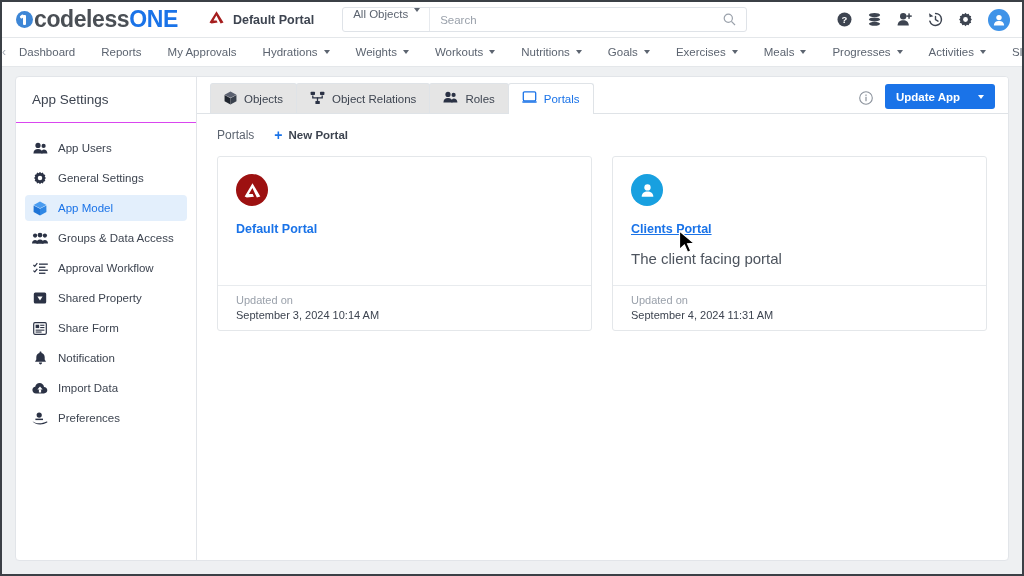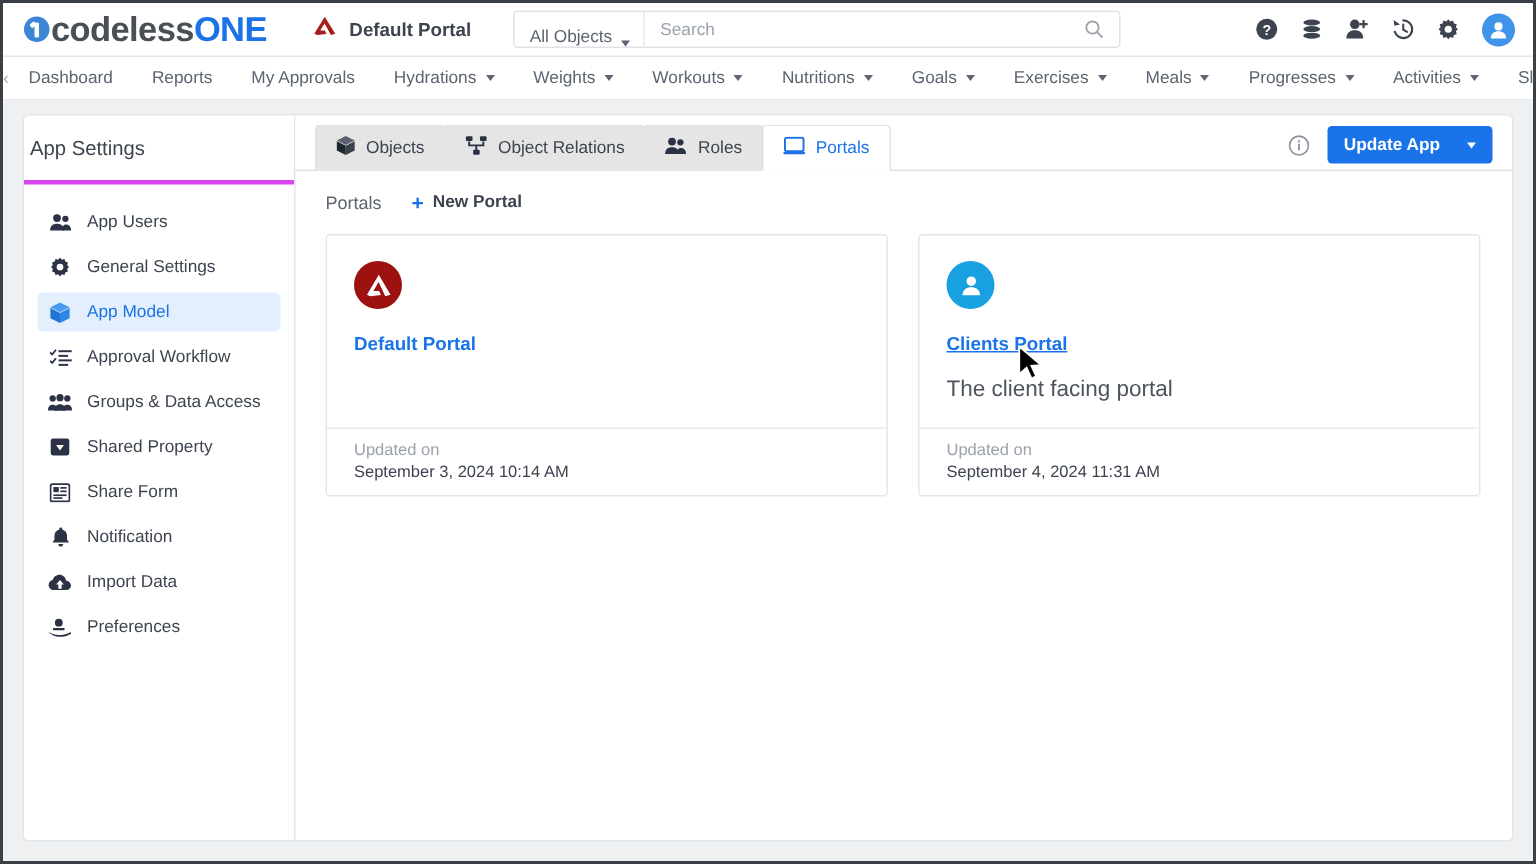--- a/index.html
+++ b/index.html
@@ -44,21 +44,21 @@
 
   .portal-pick { display: flex; align-items: center; margin-left: 30px; gap: 8px; }
   .portal-pick .lbl { font-size: 12.5px; color: #3d4450; font-weight: bold; }
 
   .searchwrap {
     margin-left: 28px; width: 405px; height: 25px;
     border: 1px solid #dfe3e8; border-radius: 3px;
     display: flex; align-items: center; background: #fff;
   }
   .sw-sel {
-    display: flex; align-items: flex-end; gap: 6px;
+    display: flex; align-items: flex-start; gap: 6px;
     padding: 0 9px 0 10px; height: 100%;
     border-right: 1px solid #e7eaee;
     font-size: 11.5px; color: #5c6470; white-space: nowrap;
   }
   .sw-input {
     flex: 1; border: 0; outline: none; font-size: 11.5px;
     color: #5c6470; padding: 0 10px; background: transparent;
     font-family: "Liberation Sans", sans-serif;
   }
   .sw-input::placeholder { color: #9aa1ab; }
@@ -105,22 +105,22 @@
     display: flex; overflow: hidden;
   }
 
   
   .sidebar {
     width: 181px; border-right: 1px solid #e2e5e9;
     display: flex; flex-direction: column; flex-shrink: 0;
   }
   .sb-title {
     height: 46px; display: flex; align-items: center;
-    padding-left: 4px; font-size: 13.5px; color: #3d4450;
-    border-bottom: 3px solid #d946ef;
+    padding-left: 16px; font-size: 13.5px; color: #3d4450;
+    border-bottom: 1px solid #d946ef;
   }
   .sb-list { padding-top: 8px; }
   .sb-item {
     display: flex; align-items: center; gap: 10px;
     height: 26px; margin: 4px 9px; padding-left: 7px;
     font-size: 11.5px; color: #3d4450; border-radius: 4px; cursor: pointer;
   }
   .sb-item .ic { width: 16px; display: flex; align-items: center; justify-content: center; }
   .sb-item.active { background: #e3effc; color: #1a73e8; }
 
@@ -361,44 +361,44 @@
                 <path d="M7 0.6 L13.4 3.9 L7 7.2 L0.6 3.9 Z" fill="#4a9cf0"></path>
                 <path d="M0.6 4.4 L7 7.7 L7 14.4 L0.6 11.1 Z" fill="#1f74d6"></path>
                 <path d="M13.4 4.4 L7 7.7 L7 14.4 L13.4 11.1 Z" fill="#2f87e5"></path>
               </svg>
             </span>
             <span>App Model</span>
           </div>
 
           <div class="sb-item">
             <span class="ic">
+              <svg width="16" height="13" viewBox="0 0 16 13">
+                <circle cx="3.1" cy="3.6" r="2.1" fill="#2b3245"></circle>
+                <circle cx="8" cy="3.1" r="2.4" fill="#2b3245"></circle>
+                <circle cx="12.9" cy="3.6" r="2.1" fill="#2b3245"></circle>
+                <path d="M0 11.6 C0 9.1 1.3 7.9 3.1 7.9 C4.9 7.9 6.2 9.1 6.2 11.6 Z" fill="#2b3245"></path>
+                <path d="M4.3 11.8 C4.3 8.9 5.9 7.5 8 7.5 C10.1 7.5 11.7 8.9 11.7 11.8 Z" fill="#2b3245"></path>
+                <path d="M9.8 11.6 C9.8 9.1 11.1 7.9 12.9 7.9 C14.7 7.9 16 9.1 16 11.6 Z" fill="#2b3245"></path>
+              </svg>
+            </span>
+            <span>Groups &amp; Data Access</span>
+          </div>
+
+          <div class="sb-item">
+            <span class="ic">
               <svg width="15" height="13" viewBox="0 0 15 13">
                 <path d="M0.4 3 L1.8 4.3 L4.3 1.2" fill="none" stroke="#2b3245" stroke-width="1.2"></path>
                 <path d="M0.4 8.6 L1.8 9.9 L4.3 6.8" fill="none" stroke="#2b3245" stroke-width="1.2"></path>
                 <rect x="6" y="1.5" width="8.8" height="1.3" fill="#2b3245"></rect>
                 <rect x="6" y="4.6" width="6.4" height="1.3" fill="#2b3245"></rect>
                 <rect x="6" y="7.6" width="8.8" height="1.3" fill="#2b3245"></rect>
                 <rect x="6" y="10.6" width="6.4" height="1.3" fill="#2b3245"></rect>
               </svg>
             </span>
             <span>Approval Workflow</span>
-          </div>
-
-          <div class="sb-item">
-            <span class="ic">
-              <svg width="16" height="13" viewBox="0 0 16 13">
-                <circle cx="3.1" cy="3.6" r="2.1" fill="#2b3245"></circle>
-                <circle cx="8" cy="3.1" r="2.4" fill="#2b3245"></circle>
-                <circle cx="12.9" cy="3.6" r="2.1" fill="#2b3245"></circle>
-                <path d="M0 11.6 C0 9.1 1.3 7.9 3.1 7.9 C4.9 7.9 6.2 9.1 6.2 11.6 Z" fill="#2b3245"></path>
-                <path d="M4.3 11.8 C4.3 8.9 5.9 7.5 8 7.5 C10.1 7.5 11.7 8.9 11.7 11.8 Z" fill="#2b3245"></path>
-                <path d="M9.8 11.6 C9.8 9.1 11.1 7.9 12.9 7.9 C14.7 7.9 16 9.1 16 11.6 Z" fill="#2b3245"></path>
-              </svg>
-            </span>
-            <span>Groups &amp; Data Access</span>
           </div>
 
           <div class="sb-item">
             <span class="ic">
               <svg width="14" height="14" viewBox="0 0 14 14">
                 <rect x="0.8" y="1.4" width="12.4" height="11.2" rx="1.6" fill="#2b3245"></rect>
                 <path d="M4.4 5.6 L9.6 5.6 L7 9.4 Z" fill="#ffffff"></path>
               </svg>
             </span>
             <span>Shared Property</span>

